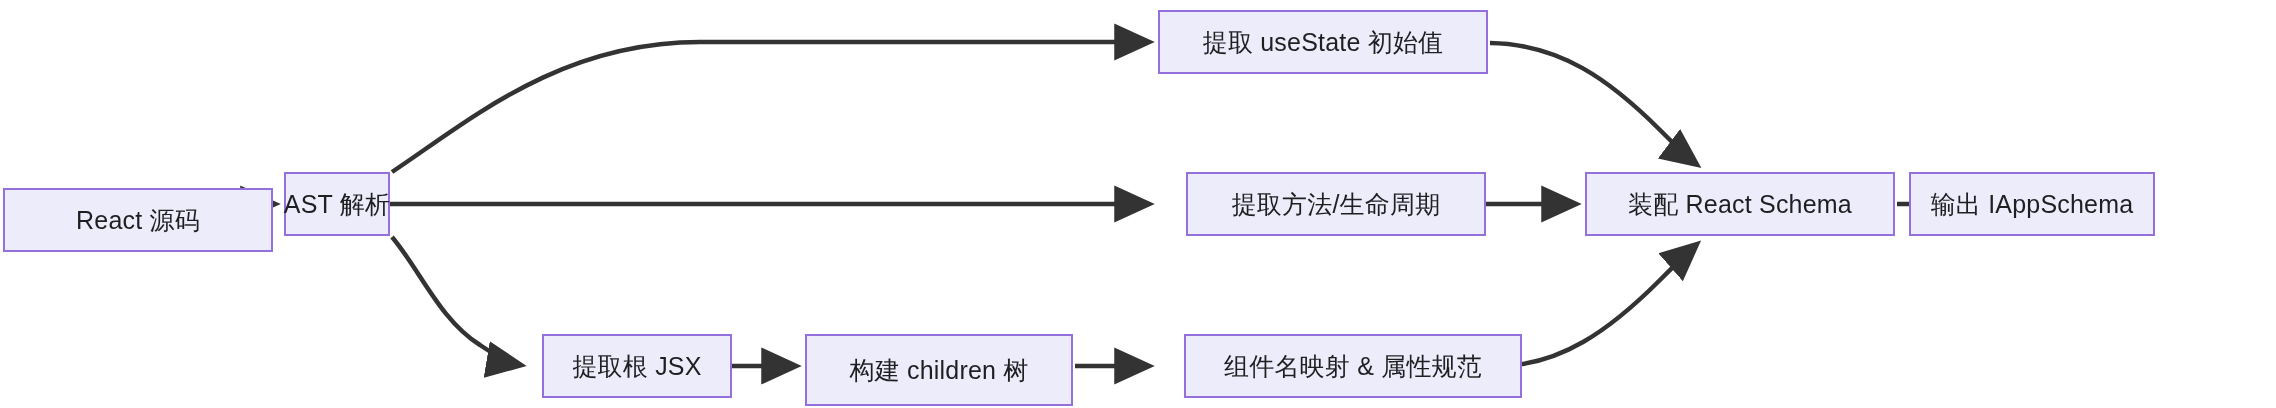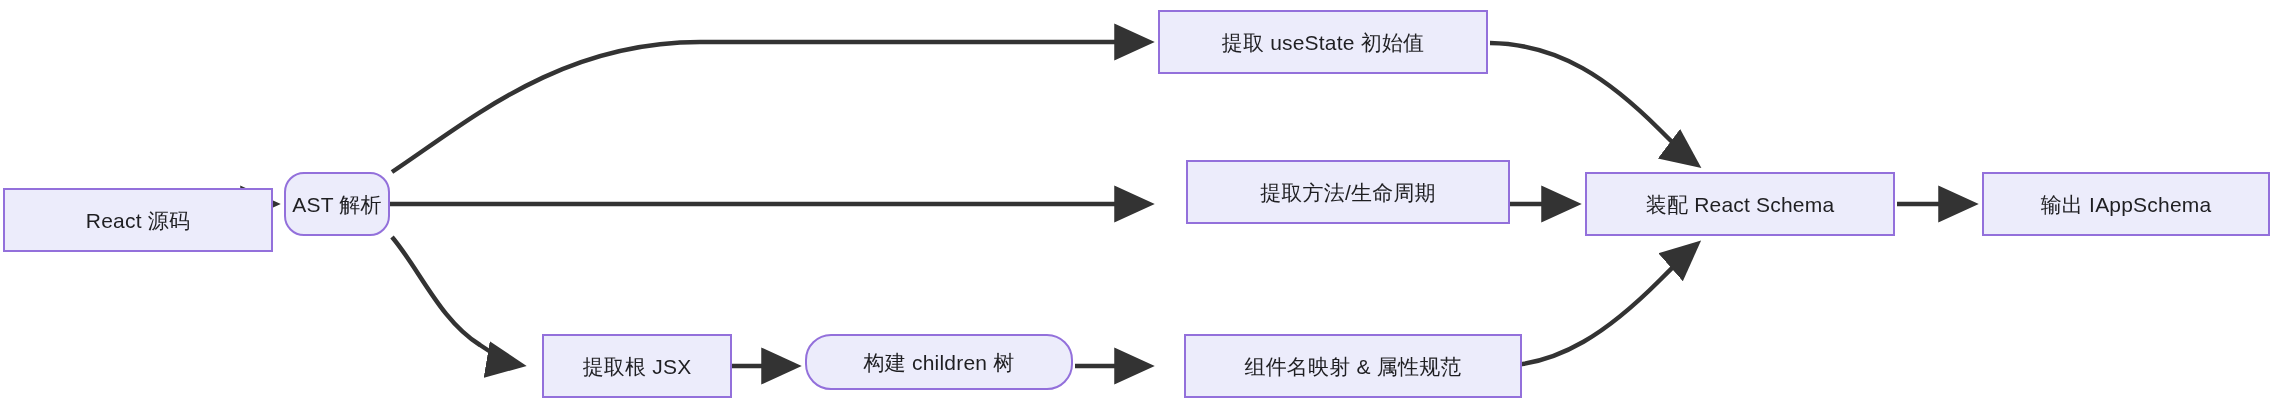--- a/index.html
+++ b/index.html
@@ -26,21 +26,21 @@
   }
   .node {
     position: absolute;
     box-sizing: border-box;
     background: #ececfb;
     border: 2px solid #9370db;
     display: flex;
     align-items: center;
     justify-content: center;
     color: #1f1f22;
-    font-size: 21px;
+    font-size: 25px;
     line-height: 1;
     letter-spacing: 0.2px;
     white-space: nowrap;
     z-index: 2;
   }
   .node-label {
     pointer-events: none;
   }
 </style>
 </head>
@@ -66,45 +66,45 @@
       <path d="M 1075 366 L 1148 366"></path>
       <path d="M 1498 366 C 1560 366, 1610 330, 1660 280 C 1678 262, 1688 252, 1696 245"></path>
       <path d="M 1897 204 L 1972 204"></path>
     </g>
   </svg>
 
   <div class="node" style="left:3px; top:188px; width:270px; height:64px;">
     <span class="node-label">React 源码</span>
   </div>
 
-  <div class="node" style="left:284px; top:172px; width:106px; height:64px;border-radius:20px;">
+  <div class="node" style="left:284px; top:172px; width:106px; height:64px;">
     <span class="node-label">AST 解析</span>
   </div>
 
   <div class="node" style="left:1158px; top:10px; width:330px; height:64px;">
     <span class="node-label">提取 useState 初始值</span>
   </div>
 
-  <div class="node" style="left:1186px; top:160px; width:324px; height:64px;">
+  <div class="node" style="left:1186px; top:172px; width:300px; height:64px;">
     <span class="node-label">提取方法/生命周期</span>
   </div>
 
   <div class="node" style="left:1585px; top:172px; width:310px; height:64px;">
     <span class="node-label">装配 React Schema</span>
   </div>
 
-  <div class="node" style="left:1982px; top:172px; width:288px; height:64px;justify-content:center;">
+  <div class="node" style="left:1909px; top:172px; width:246px; height:64px;justify-content:center;">
     <span class="node-label">输出 IAppSchema</span>
   </div>
 
   <div class="node" style="left:530px; top:334px; width:190px; height:64px;margin-left:12px;">
     <span class="node-label">提取根 JSX</span>
   </div>
 
-  <div class="node" style="left:805px; top:334px; width:268px; height:56px;border-radius:26px;">
+  <div class="node" style="left:805px; top:334px; width:268px; height:72px;">
     <span class="node-label">构建 children 树</span>
   </div>
 
   <div class="node" style="left:1158px; top:334px; width:338px; height:64px;margin-left:26px;">
     <span class="node-label">组件名映射 &amp; 属性规范</span>
   </div>
 
 </div>
 
 </body></html>

